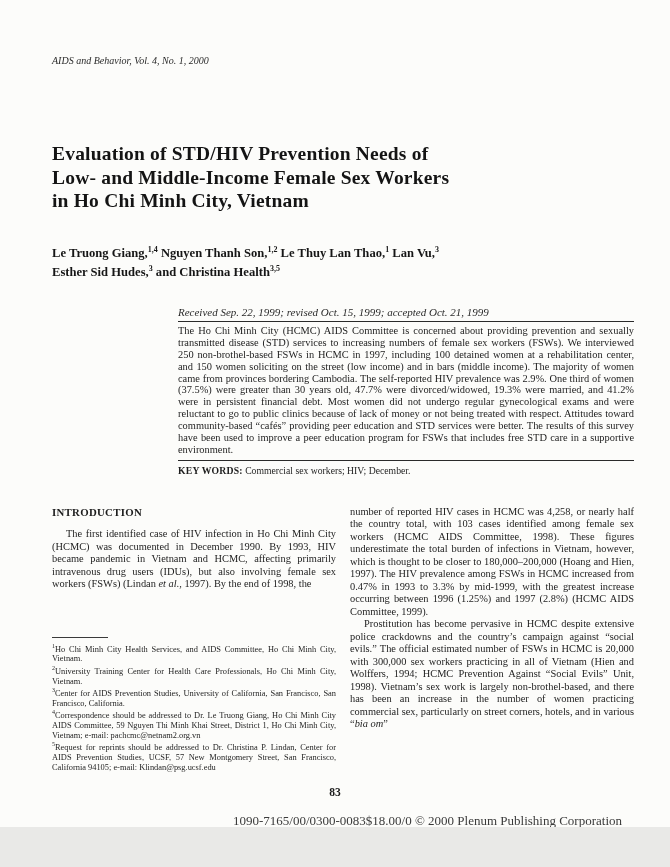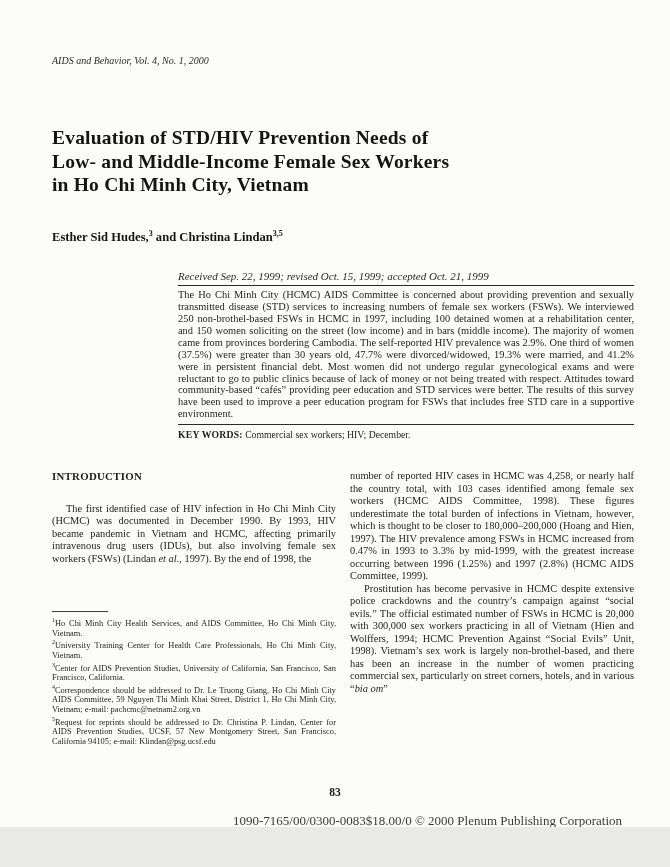--- a/index.html
+++ b/index.html
@@ -13,21 +13,21 @@
     box-sizing:border-box;
     padding:55px 34px 0 52px;
     overflow:hidden;
   }
   .journal-line {
     font-style:italic;
     font-size:10px;
     color:#2a2a2a;
   }
   .title {
-    margin-top:60px;
+    margin-top:76px;
     font-size:19.5px;
     font-weight:bold;
     line-height:23.5px;
     letter-spacing:0.2px;
     color:#141414;
   }
   .authors {
     margin-top:29px;
     font-size:12.6px;
     font-weight:bold;
@@ -70,21 +70,21 @@
   .col {
     width:284px;
     font-size:10.4px;
     line-height:12.5px;
     text-align:justify;
   }
   .section-heading {
     font-weight:bold;
     font-size:10.8px;
     letter-spacing:0.3px;
-    margin-bottom:20px;
+    margin-bottom:10px;
     text-align:left;
   }
   .para-indent { text-indent:14px; }
   .footnote-block { margin-top:46px; }
   .footnote-rule {
     border:none;
     border-top:1px solid #3a3a3a;
     width:56px;
     margin:0 0 4px 0;
   }
@@ -119,21 +119,22 @@
 
   <div class="journal-line">AIDS and Behavior, Vol. 4, No. 1, 2000</div>
 
   <div class="title">
     <div>Evaluation of STD/HIV Prevention Needs of</div>
     <div>Low- and Middle-Income Female Sex Workers</div>
     <div>in Ho Chi Minh City, Vietnam</div>
   </div>
 
   <div class="authors">
-    <div><span>Esther Sid Hudes,</span><sup>3</sup><span> and Christina Lindan</span><sup>3,5</sup></div>
+    <div><span>Le Truong Giang,</span><sup>1,4</sup><span> Nguyen Thanh Son,</span><sup>1,2</sup><span> Le Thuy Lan Thao,</span><sup>1</sup><span> Lan Vu,</span><sup>3</sup></div>
+    <div><span>Esther Sid Hudes,</span><sup>3</sup><span> and Christina Health</span><sup>3,5</sup></div>
   </div>
 
   <div class="abstract-block">
     <div class="received">Received Sep. 22, 1999; revised Oct. 15, 1999; accepted Oct. 21, 1999</div>
     <hr class="rule">
     <div class="abstract-text">The Ho Chi Minh City (HCMC) AIDS Committee is concerned about providing prevention and sexually transmitted disease (STD) services to increasing numbers of female sex workers (FSWs). We interviewed 250 non-brothel-based FSWs in HCMC in 1997, including 100 detained women at a rehabilitation center, and 150 women soliciting on the street (low income) and in bars (middle income). The majority of women came from provinces bordering Cambodia. The self-reported HIV prevalence was 2.9%. One third of women (37.5%) were greater than 30 years old, 47.7% were divorced/widowed, 19.3% were married, and 41.2% were in persistent financial debt. Most women did not undergo regular gynecological exams and were reluctant to go to public clinics because of lack of money or not being treated with respect. Attitudes toward community-based “cafés” providing peer education and STD services were better. The results of this survey have been used to improve a peer education program for FSWs that includes free STD care in a supportive environment.</div>
     <hr class="rule">
     <div class="keywords"><span class="kw-label">KEY WORDS:</span><span> Commercial sex workers; HIV; December.</span></div>
   </div>
 

